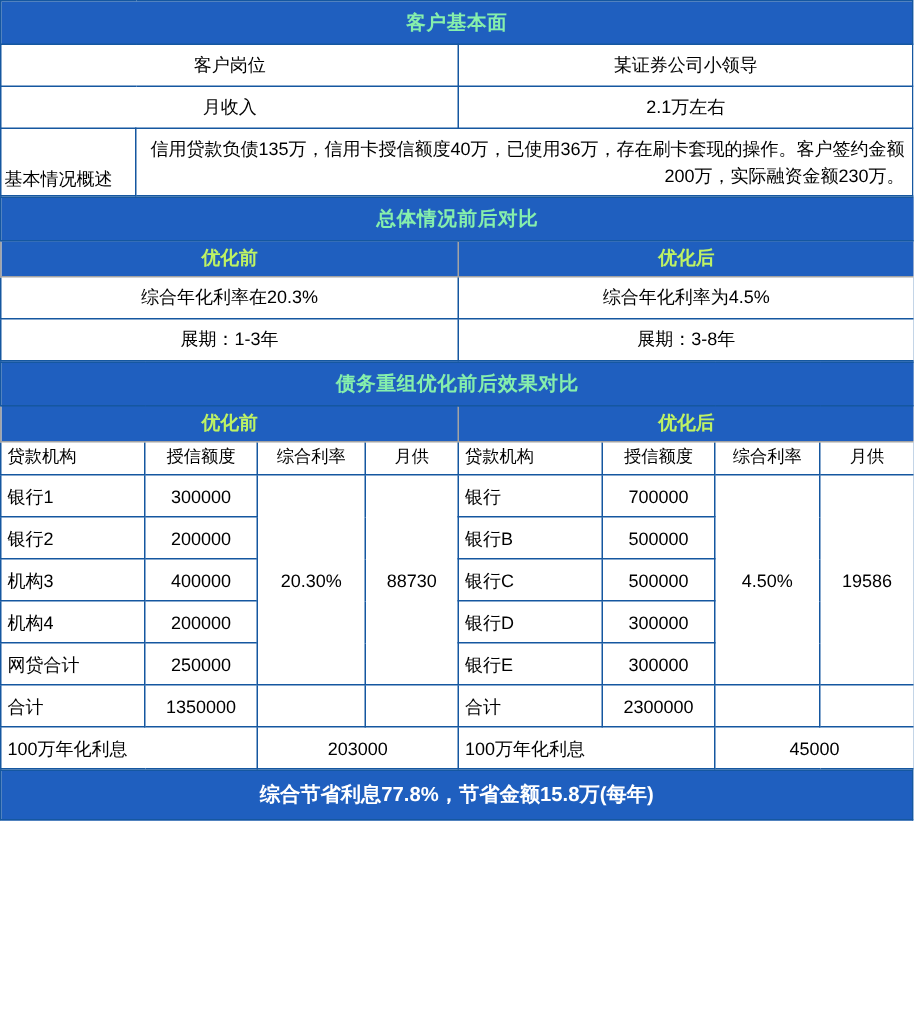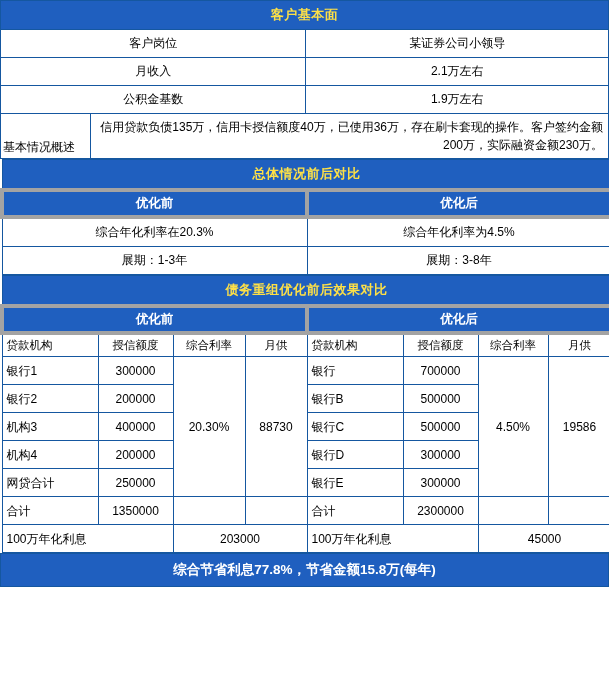--- a/index.html
+++ b/index.html
@@ -30,33 +30,33 @@
     text-align: center;
     vertical-align: middle;
     font-weight: normal;
     font-size: 12px;
     line-height: 1.35;
     color: #000;
     background: #ffffff;
   }
   .band {
     background: #1f5fbf;
-    color: #fde047;
+    color: #86efac;
     font-weight: bold;
     font-size: 13px;
     letter-spacing: 0.5px;
     border: 1px solid #1557a0;
     height: 22px;
   }
   .subband {
     background: #1f5fbf;
-    color: #ffffff;
+    color: #bef264;
     font-weight: bold;
     font-size: 12.5px;
-    border: 4px solid #a3a3a3;
+    border: 1px solid #a3a3a3;
   }
   .left {
     text-align: left;
   }
   .desc-label {
     text-align: left;
     font-size: 12px;
     padding-left: 2px;
     vertical-align: bottom;
   }
@@ -96,24 +96,20 @@
     </tr>
     <tr>
       <td class="cellpad" colspan="2">客户岗位</td>
       <td class="cellpad">某证券公司小领导</td>
     </tr>
     <tr>
       <td class="cellpad" colspan="2">月收入</td>
       <td class="cellpad">2.1万左右</td>
     </tr>
     <tr>
-      <td class="cellpad" colspan="2">公积金基数</td>
-      <td class="cellpad">1.9万左右</td>
-    </tr>
-    <tr>
       <td class="desc-label">基本情况概述</td>
       <td class="desc-text" colspan="2">信用贷款负债135万，信用卡授信额度40万，已使用36万，存在刷卡套现的操作。客户签约金额200万，实际融资金额230万。</td>
     </tr>
   </tbody>
     </table>
 
   <table>
     <colgroup>
       <col style="width:305px">
       <col style="width:304px">

